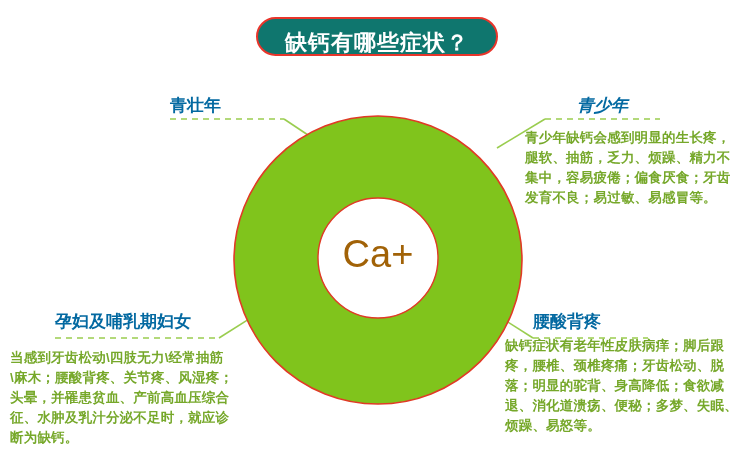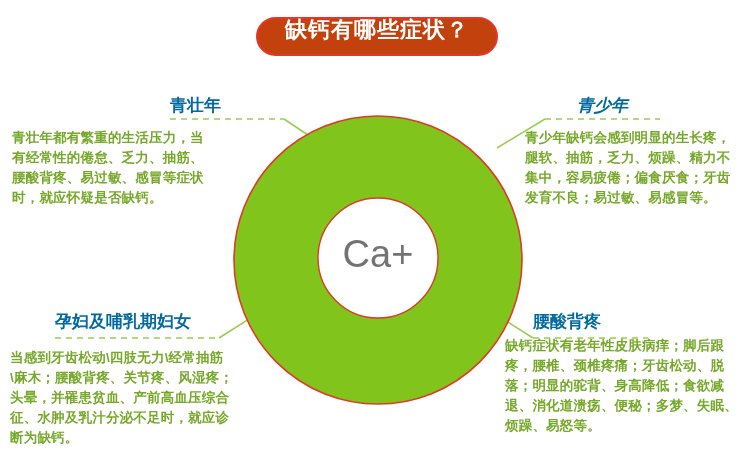--- a/index.html
+++ b/index.html
@@ -21,25 +21,25 @@
   }
 
   
   #title-pill {
     position: absolute;
     left: 256px;
     top: 17px;
     width: 242px;
     height: 39px;
     box-sizing: border-box;
-    background: #c2410c;
+    background: #0f766e;
     border: 2px solid #E8352B;
     border-radius: 21px;
     display: flex;
-    align-items: flex-start;
+    align-items: flex-end;
     justify-content: center;
   }
   #title-pill .title-text {
     color: #ffffff;
     font-size: 22px;
     font-weight: bold;
     letter-spacing: 1px;
     line-height: 1;
     white-space: nowrap;
   }
@@ -102,21 +102,21 @@
     text-align: left;
   }
 
   
   #center-label {
     position: absolute;
     left: 318px;
     top: 232px;
     width: 120px;
     text-align: center;
-    color: #737373;
+    color: #a16207;
     font-size: 38px;
     font-weight: normal;
     line-height: 44px;
     white-space: nowrap;
   }
 </style>
 </head>
 <body>
 
 <div id="infographic">
@@ -152,18 +152,17 @@
     <circle cx="378" cy="258" r="60" fill="#FFFFFF" stroke="#E03A26" stroke-width="1.4"></circle>
   </svg>
 
   <div id="center-label">Ca+</div>
 
   <div class="section-heading" id="heading-young-adults">青壮年</div>
   <div class="section-heading" id="heading-teens">青少年</div>
   <div class="section-heading" id="heading-pregnant">孕妇及哺乳期妇女</div>
   <div class="section-heading" id="heading-elderly">腰酸背疼</div>
 
-  <div class="body-text" id="body-young-adults">青壮年都有繁重的生活压力，当有经常性的倦怠、乏力、抽筋、腰酸背疼、易过敏、感冒等症状时，就应怀疑是否缺钙。</div>
   <div class="body-text" id="body-pregnant">当感到牙齿松动\四肢无力\经常抽筋\麻木；腰酸背疼、关节疼、风湿疼；头晕，并罹患贫血、产前高血压综合征、水肿及乳汁分泌不足时，就应诊断为缺钙。</div>
   <div class="body-text" id="body-teens">青少年缺钙会感到明显的生长疼，腿软、抽筋，乏力、烦躁、精力不集中，容易疲倦；偏食厌食；牙齿发育不良；易过敏、易感冒等。</div>
   <div class="body-text" id="body-elderly">缺钙症状有老年性皮肤病痒；脚后跟疼，腰椎、颈椎疼痛；牙齿松动、脱落；明显的驼背、身高降低；食欲减退、消化道溃疡、便秘；多梦、失眠、烦躁、易怒等。</div>
 
 </div>
 
 </body></html>

